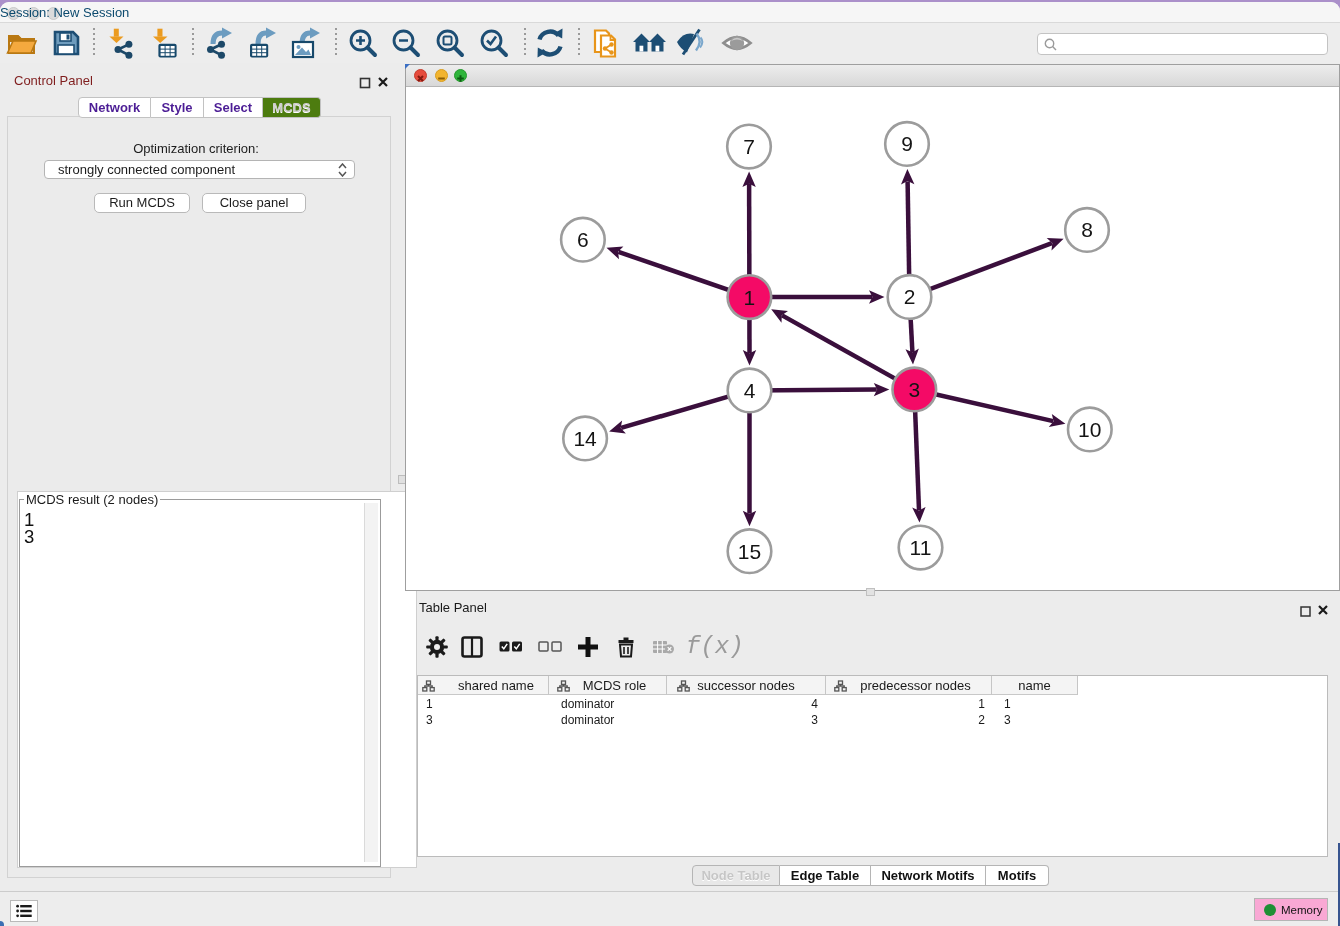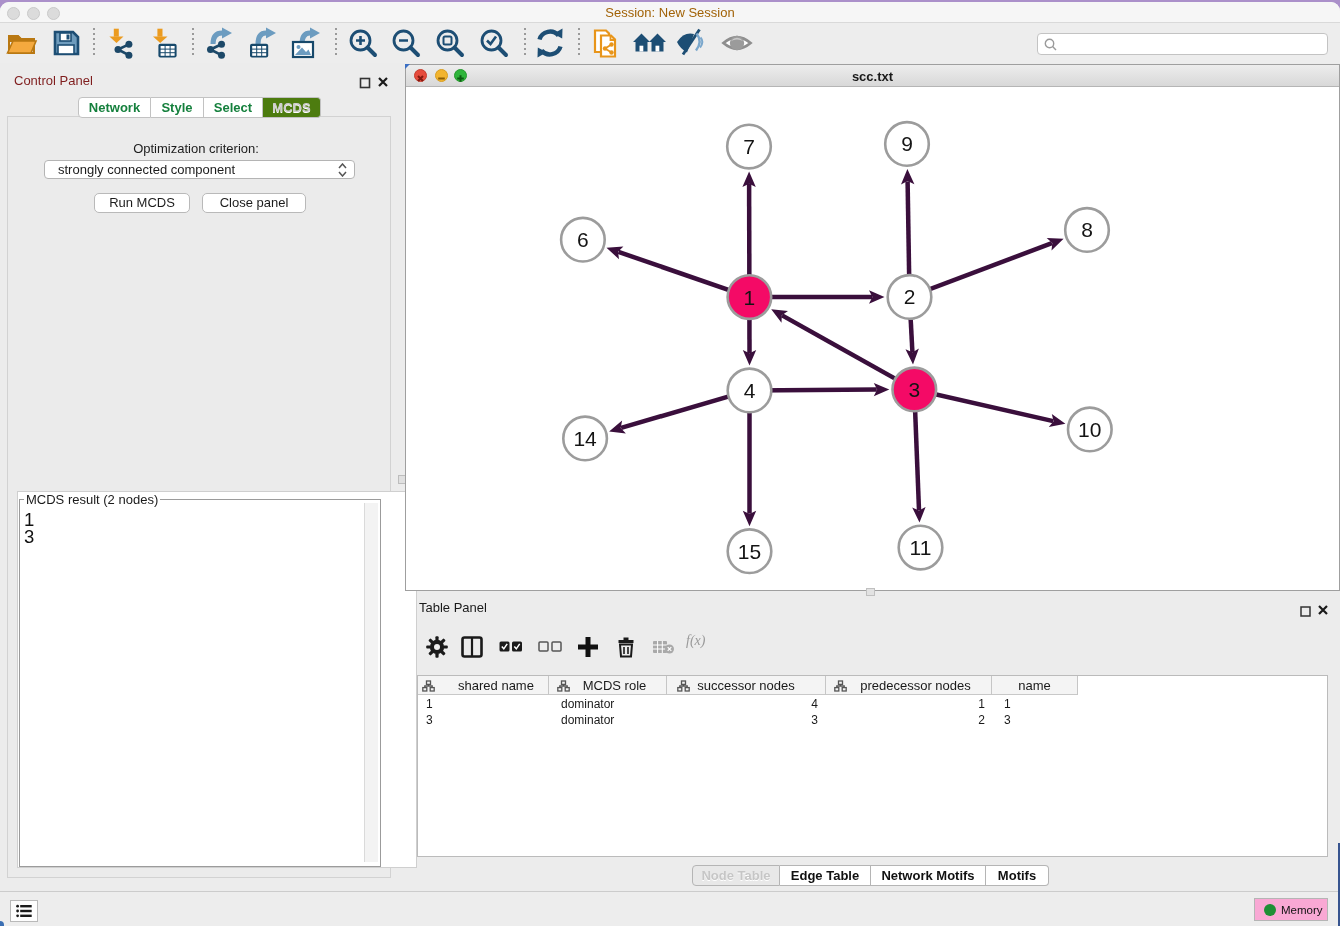--- a/index.html
+++ b/index.html
@@ -1,31 +1,31 @@
 <!DOCTYPE html>
 <html><head><meta charset="utf-8">
 <style>
 *{margin:0;padding:0;box-sizing:border-box}
 html,body{width:1340px;height:926px;overflow:hidden}
 body{font-family:"Liberation Sans",sans-serif;background:#ab90ca;position:relative;will-change:transform}
 .abs{position:absolute}
 .win{position:absolute;left:0;top:2px;width:1340px;height:924px;background:#ececec;border-radius:9px 9px 0 0;overflow:hidden}
 .titlebar{position:absolute;left:0;top:0;width:100%;height:21px;background:#f6f6f6;border-bottom:1px solid #d9d9d9}
 .tl{position:absolute;top:5px;width:13px;height:13px;border-radius:50%;background:#dbdbdb;border:1px solid #c9c9c9}
-.title{position:absolute;top:3px;width:100%;text-align:center;font-size:13px;color:#a16207}
+.title{position:absolute;top:3px;width:100%;text-align:left;font-size:13px;color:#0c4a6e}
 .toolbar{position:absolute;left:0;top:21px;width:100%;height:41px;background:#ededed;border-bottom:1px solid #cfcfcf}
 .sep{position:absolute;top:5px;height:30px;width:2px;background-image:repeating-linear-gradient(to bottom,#9a9a9a 0 2px,transparent 2px 5px)}
 .ticon{position:absolute;top:4px;width:32px;height:32px}
 .search{position:absolute;left:1037px;top:10px;width:291px;height:22px;background:#fff;border:1px solid #c3c3c3;border-radius:4px}
 .main{position:absolute;left:0;top:61px;width:1340px;height:828px;background:#ececec}
 .statusbar{position:absolute;left:0;top:889px;width:1340px;height:35px;background:#ededed;border-top:1px solid #cccccc}
 
 .cp-title{position:absolute;left:14px;top:10px;font-size:13px;color:#7f1d1d}
 .tabs{position:absolute;left:78px;top:34px;height:21px;display:flex;font-size:13px;font-weight:bold}
-.tab{background:#fff;border:1px solid #c2c2c2;border-left:none;line-height:19px;text-align:center;color:#15803d;white-space:nowrap;box-sizing:border-box}
+.tab{background:#fff;border:1px solid #c2c2c2;border-left:none;line-height:19px;text-align:center;color:#4c1d95;white-space:nowrap;box-sizing:border-box}
 .tab.first{border-left:1px solid #c2c2c2;border-radius:4px 0 0 4px}
 .tab.sel{background:#4d7c0f;color:#cdcdcd;border-radius:0 4px 4px 0;text-shadow:0 1px 0 #fff}
 .cp-box{position:absolute;left:7px;top:53px;width:384px;height:762px;border:1px solid #d2d2d2;background:#ebebeb}
 .optlabel{position:absolute;left:0;top:78px;width:392px;text-align:center;font-size:13px;color:#1c1c1c}
 .combo{position:absolute;left:44px;top:97px;width:311px;height:19px;background:#fff;border:1px solid #b4b4b4;border-radius:4px;font-size:13px;color:#1c1c1c;line-height:17px;padding-left:13px}
 .btn{position:absolute;top:130px;height:20px;background:#fff;border:1px solid #b9b9b9;border-radius:5px;font-size:13px;color:#1c1c1c;text-align:center;line-height:18px}
 .fieldset{position:absolute;left:17px;top:428px;width:400px;height:377px;background:#fff;border:1px solid #cfcfcf}
 
 .nwin{position:absolute;left:405px;top:1px;width:935px;height:527px;border:1px solid #9f9f9f;background:#fff}
 .ntitle{position:absolute;left:0;top:0;width:100%;height:22px;background:linear-gradient(#ededed,#d8d8d8);border-bottom:1px solid #b5b5b5}
@@ -223,21 +223,20 @@
    <div class="ntitle">
     <div class="ntl" style="left:8px;background:#e64b3c;border:1px solid #c63d2f"><svg width="11" height="11" viewBox="0 0 11 11">
               <path d="M3 3 L8 8 M8 3 L3 8" stroke="#841910" stroke-width="2"></path>
             </svg></div>
     <div class="ntl" style="left:28.5px;background:#f2b42e;border:1px solid #d89e20"><svg width="11" height="11" viewBox="0 0 11 11">
               <line x1="2.2" y1="5.5" x2="8.8" y2="5.5" stroke="#8a5d05" stroke-width="2"></line>
             </svg></div>
     <div class="ntl" style="left:48px;background:#2fb53b;border:1px solid #27992f"><svg width="11" height="11" viewBox="0 0 11 11">
               <path d="M5.5 2.2 L5.5 8.8 M2.2 5.5 L8.8 5.5" stroke="#0d5c12" stroke-width="2"></path>
             </svg></div>
-    <div style="position:absolute;top:4px;width:100%;text-align:center;font-size:13px;font-weight:bold;color:#1a1a1a">scc.txt</div>
    </div>
    <div class="ncanvas"><svg width="933" height="503" viewBox="0 0 933 503">
             <line x1="343.4" y1="209.1" x2="343.1" y2="96.1" stroke="#3a0f3c" stroke-width="4.5"></line>
             <path d="M343.1 83.6 L349.8 99.1 L343.1 95.7 L336.4 99.1 Z" fill="#3a0f3c"></path>
             <line x1="343.4" y1="209.1" x2="212.4" y2="163.9" stroke="#3a0f3c" stroke-width="4.5"></line>
             <path d="M200.5 159.8 L217.4 158.6 L212.0 163.8 L213.0 171.2 Z" fill="#3a0f3c"></path>
             <line x1="343.4" y1="209.1" x2="466.0" y2="208.9" stroke="#3a0f3c" stroke-width="4.5"></line>
             <path d="M478.5 208.9 L463.0 215.7 L466.4 208.9 L463.0 202.3 Z" fill="#3a0f3c"></path>
             <line x1="343.4" y1="209.1" x2="343.5" y2="264.9" stroke="#3a0f3c" stroke-width="4.5"></line>
             <path d="M343.5 277.4 L336.8 261.9 L343.5 265.3 L350.2 261.9 Z" fill="#3a0f3c"></path>
@@ -339,21 +338,21 @@
           <rect x="1" y="1" width="14" height="12" rx="1" fill="#a9a9a9"></rect>
           <g stroke="#fff" stroke-width="1">
             <line x1="1" y1="5" x2="15" y2="5"></line>
             <line x1="1" y1="9" x2="15" y2="9"></line>
             <line x1="5.6" y1="1" x2="5.6" y2="13"></line>
             <line x1="10.3" y1="1" x2="10.3" y2="13"></line>
           </g>
           <circle cx="17.5" cy="9" r="4.5" fill="#a9a9a9"></circle>
           <path d="M15.7 7.2 L19.3 10.8 M19.3 7.2 L15.7 10.8" stroke="#fff" stroke-width="1.2"></path>
         </svg></div>
-  <div class="abs" style="left:686px;top:570px;font-family:Liberation Serif, serif;font-style:italic;font-size:14px;color:#9a9a9a">f(x)</div>
+  <div class="abs" style="left:686px;top:570px;font-family:Liberation Mono, monospace;font-style:italic;font-size:24px;color:#9a9a9a">f(x)</div>
   <div class="tbox">
    <div class="thead">
      <div class="th" style="left:0;width:131px"><span style="margin-left:26px">shared name</span></div>
      <div class="th" style="left:131px;width:118px"><span style="margin-left:14px">MCDS role</span></div>
      <div class="th" style="left:249px;width:159px"><span style="">successor nodes</span></div>
      <div class="th" style="left:408px;width:166px"><span style="margin-left:14px">predecessor nodes</span></div>
      <div class="th" style="left:574px;width:86px">name</div>
      <div class="abs" style="left:4px;top:4px"><svg width="13" height="12" viewBox="0 0 13 12">
               <g fill="none" stroke="#555" stroke-width="1.3">
                 <rect x="4.5" y="1" width="4" height="3.4"></rect>

